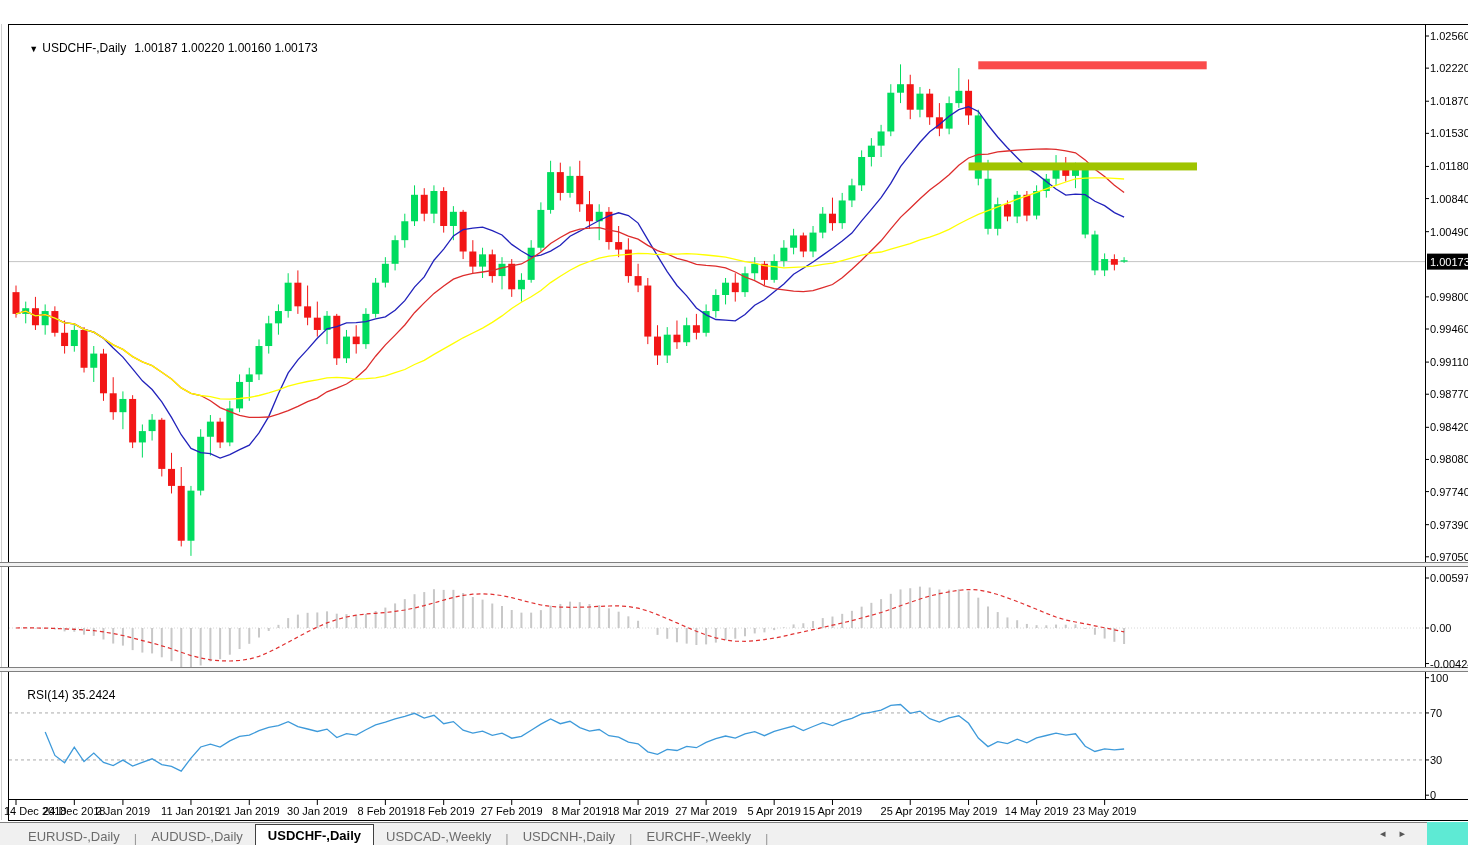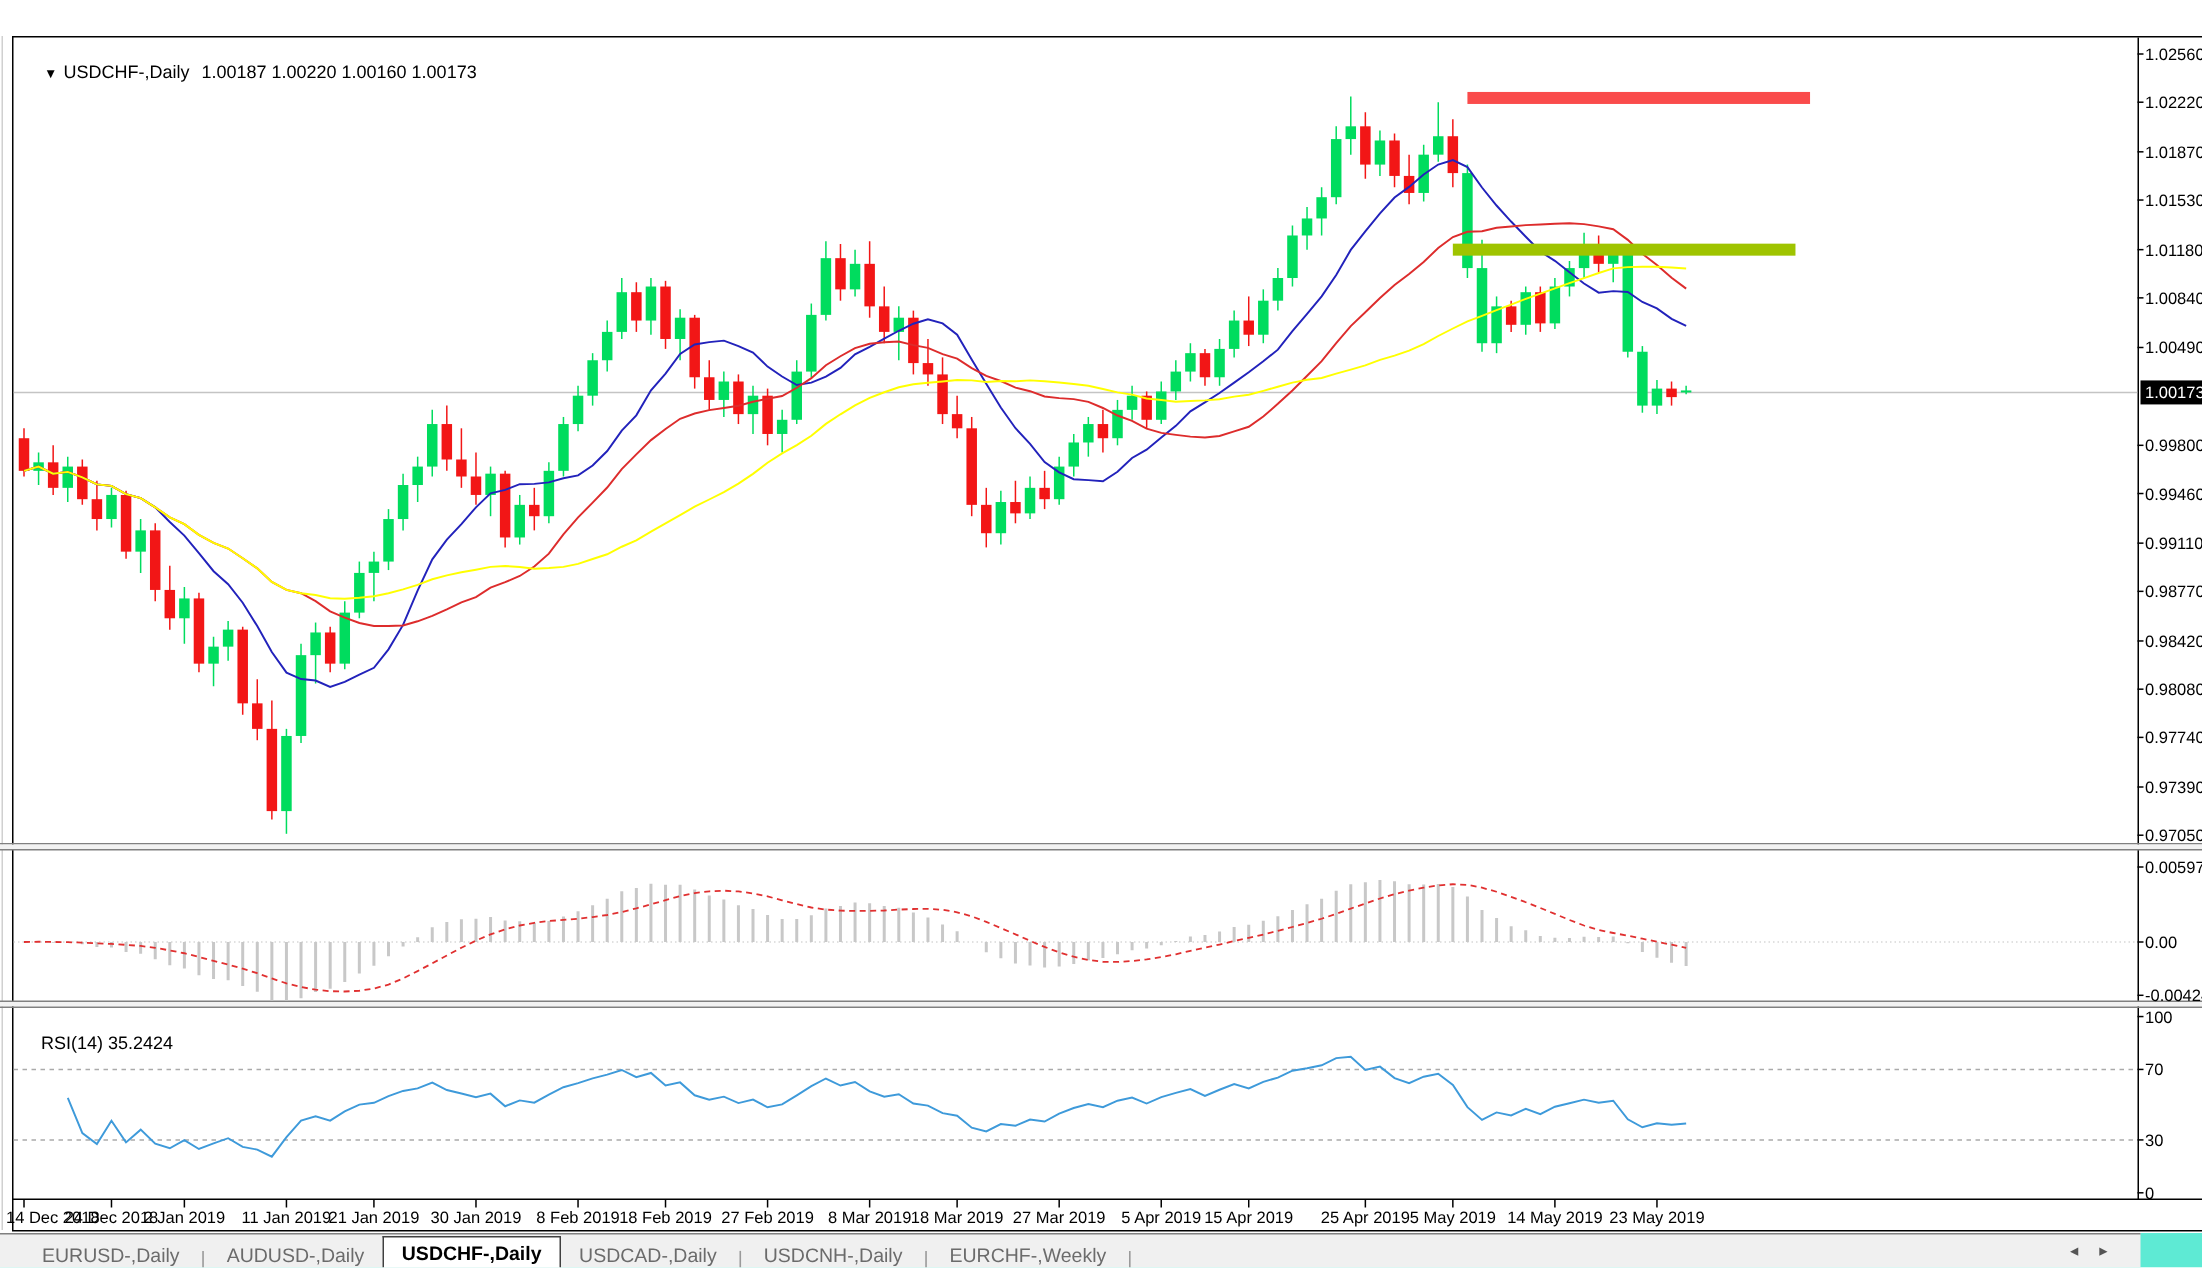--- a/index.html
+++ b/index.html
@@ -529,21 +529,21 @@
     <span>RSI(14)</span> <span>35.2424</span>
   </div>
 
   <div class="tabbar">
     <div class="lead"></div>
 
     <div class="tab">EURUSD-,Daily</div>
       <div class="tabsep">|</div>
       <div class="tab">AUDUSD-,Daily</div>
       <div class="tab active">USDCHF-,Daily</div>
-      <div class="tab">USDCAD-,Daily</div>
+      <div class="tab">USDCAD-,Weekly</div>
       <div class="tabsep">|</div>
       <div class="tab">USDCNH-,Daily</div>
       <div class="tabsep">|</div>
       <div class="tab">EURCHF-,Weekly</div>
       <div class="tabsep">|</div>
       <div class="tab-arrows"><span>◂</span><span>▸</span></div>
   </div>
 
 </div>
 

